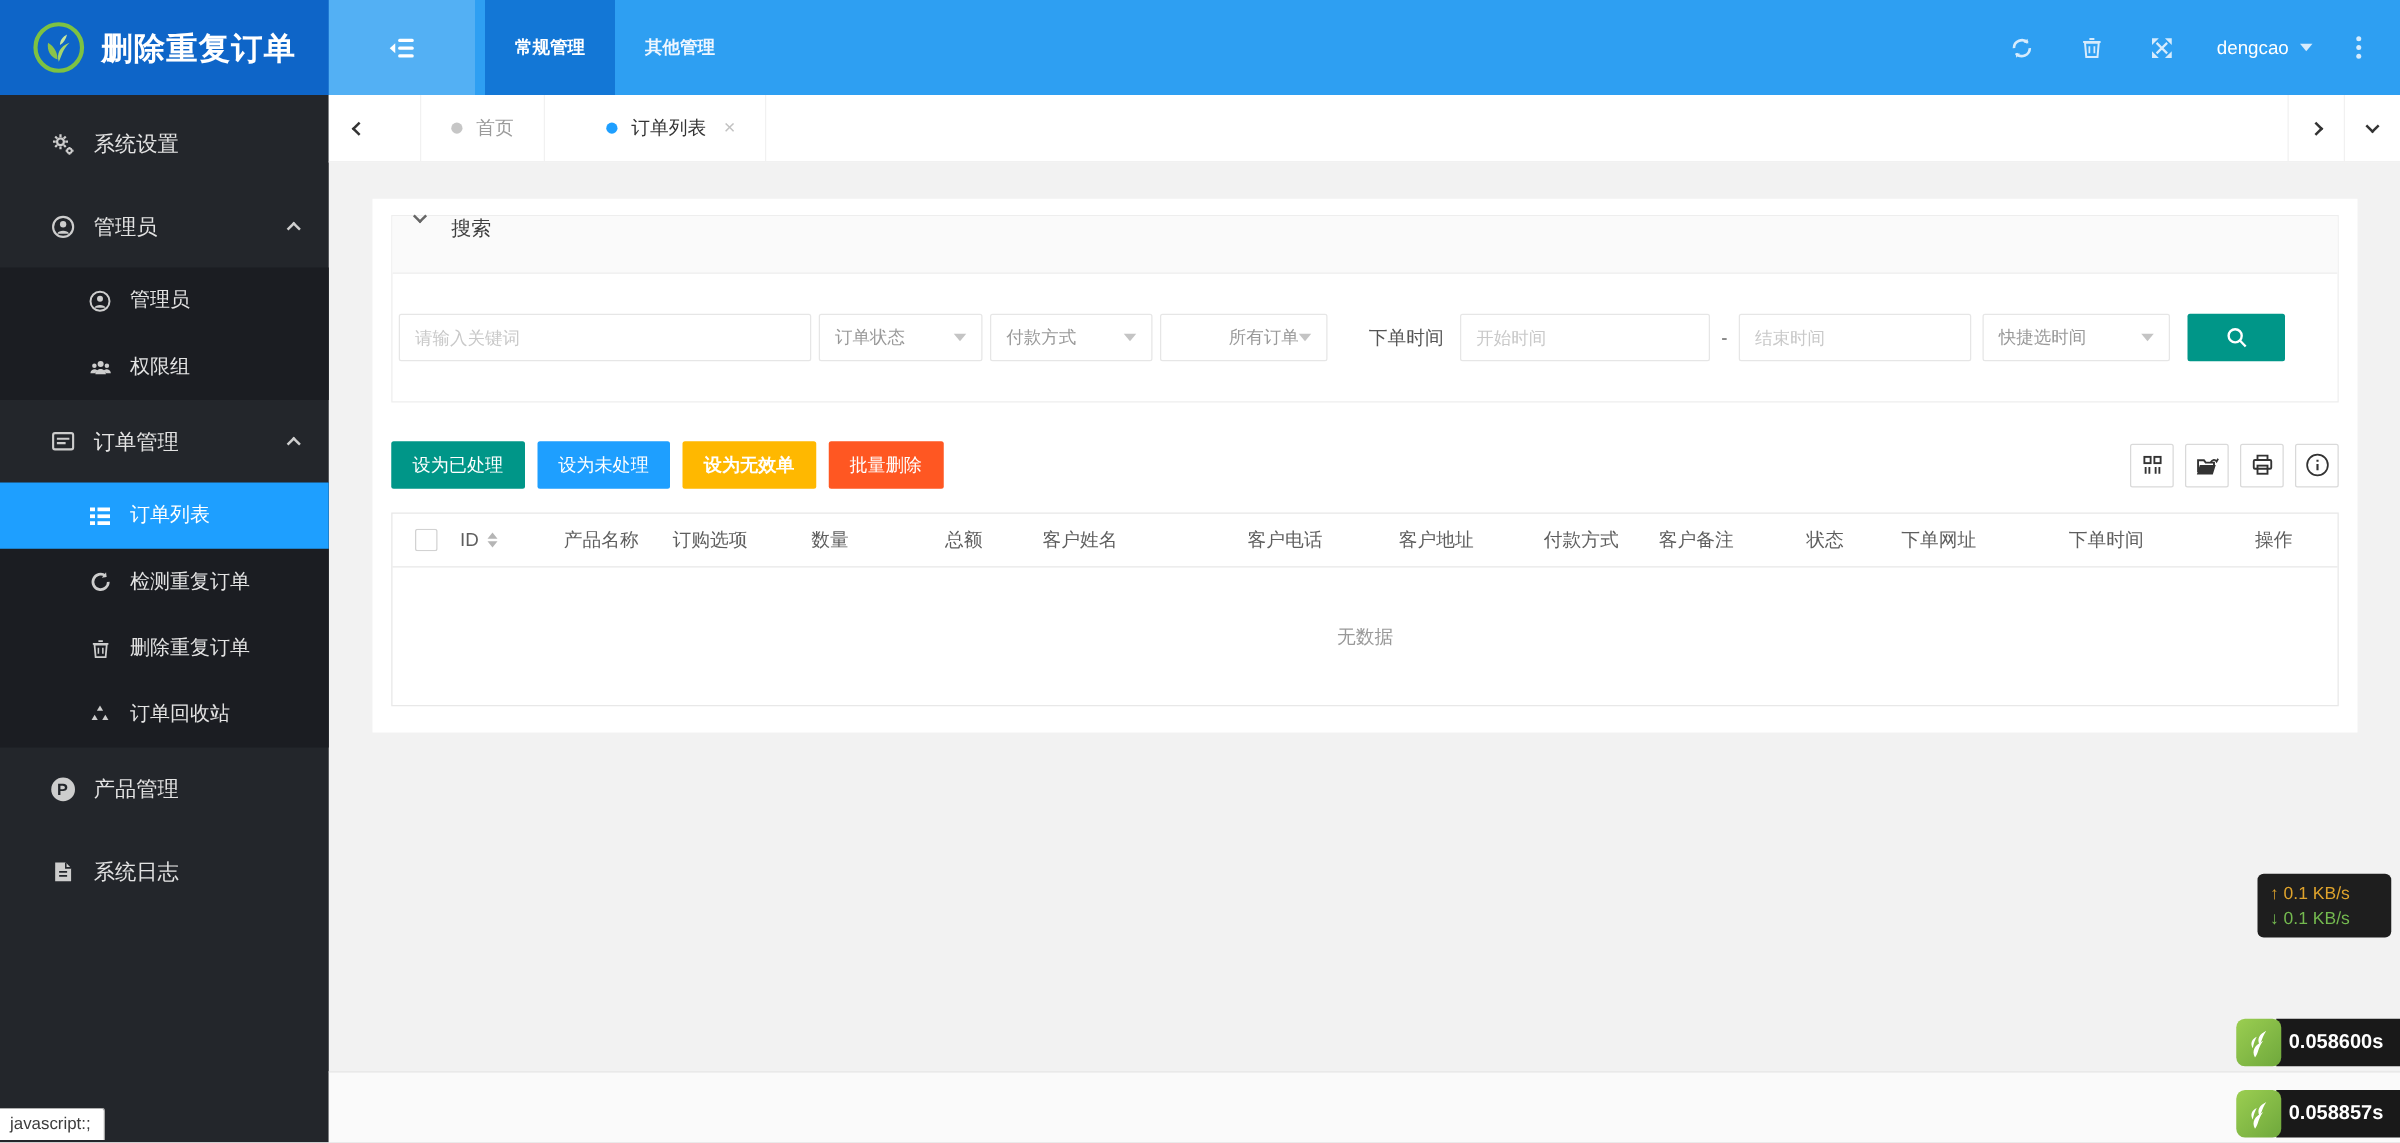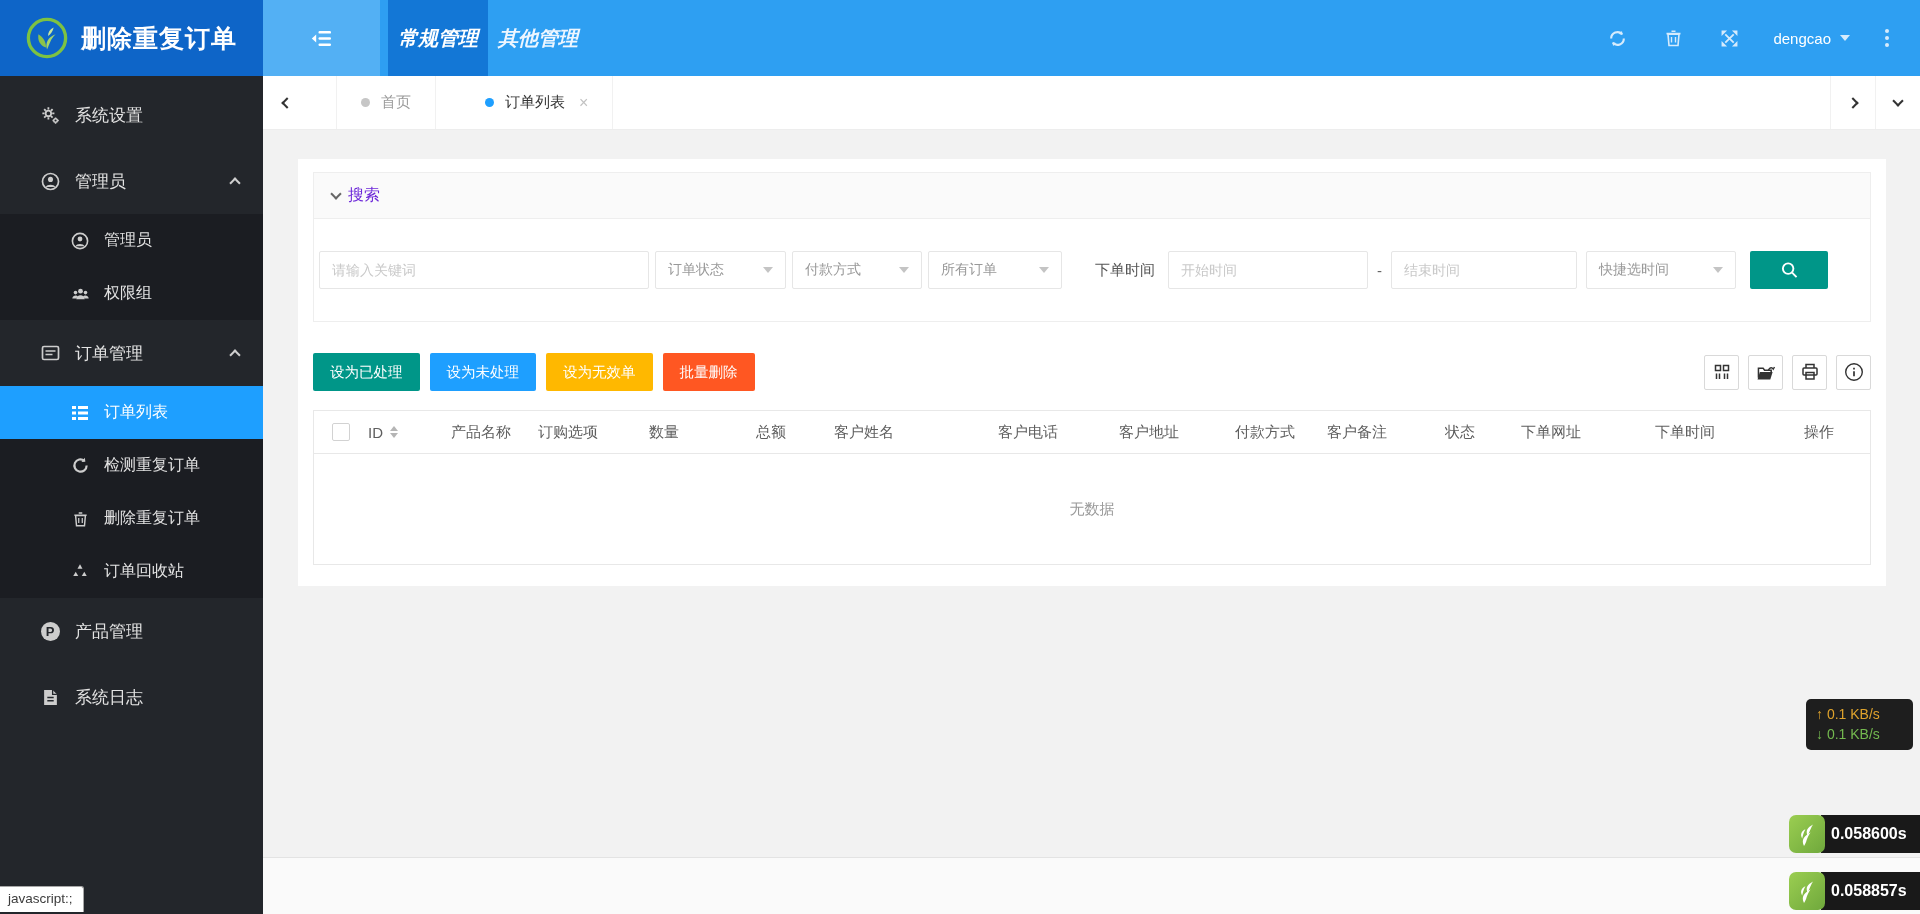--- a/index.html
+++ b/index.html
@@ -8,21 +8,21 @@
     position:relative; width:1920px; height:914px; overflow:hidden;
     background:#f2f2f2;
     font-family:"Liberation Sans","DejaVu Sans",sans-serif;
   }
   
   .header { position:absolute; top:0; left:0; width:1920px; height:76px; background:#2E9FF2; display:flex; }
   .logo { width:263px; height:76px; background:#0E65C8; display:flex; align-items:center; justify-content:center; gap:13px; flex:none; }
   .logo-title { color:#fff; font-size:25px; font-weight:bold; letter-spacing:1px; }
   .nav { display:flex; align-items:stretch; flex:1; }
   .nav-toggle { width:117px; background:rgba(255,255,255,.18); color:#fff; display:flex; align-items:center; justify-content:center; margin-right:8px; cursor:pointer; }
-  .nav-item { padding:0 10px; display:flex; align-items:center; color:#eef6ff; font-size:20px; font-weight:bold; cursor:pointer;font-style:italic; }
+  .nav-item { padding:0 24px; display:flex; align-items:center; color:#eef6ff; font-size:14px; font-weight:bold; cursor:pointer; }
   .nav-item.active { background:#1377D6; color:#fff; }
   .header-right { margin-left:auto; display:flex; align-items:center; color:#D6EBFC; padding-right:12px; }
   .hicon { width:56px; height:76px; display:flex; align-items:center; justify-content:center; cursor:pointer; }
   .user { display:flex; align-items:center; gap:9px; color:#fff; font-size:15px; padding:0 16px; cursor:pointer; height:76px; }
   .caret-down { width:0; height:0; border:5px solid transparent; border-top:6px solid #D6EBFC; margin-top:5px; }
   .kebab { width:4px; height:4px; border-radius:50%; background:#D6EBFC; box-shadow:0 -7px 0 #D6EBFC, 0 7px 0 #D6EBFC; }
   
   .chev { display:inline-block; width:8px; height:8px; border:solid currentColor; border-width:0 0 2px 2px; }
   .chev.down { transform:rotate(-45deg); margin-top:-4px; }
   .chev.up { transform:rotate(135deg); margin-top:4px; }
@@ -46,39 +46,39 @@
   .tab.first { border-left:1px solid #f1f1f1; }
   .dot { width:9px; height:9px; border-radius:50%; background:#c6c6c6; }
   .tab.active { color:#333; }
   .tab.active .dot { background:#1E9FFF; }
   .tab-close { color:#c2c2c2; font-size:16px; margin-left:3px; }
   .tab-right { margin-left:auto; display:flex; }
   .tab-rcell { width:45px; border-left:1px solid #f1f1f1; display:flex; align-items:center; justify-content:center; color:#333; cursor:pointer; }
   
   .card { position:absolute; left:298px; top:159px; width:1588px; height:427px; background:#fff; padding:13px 15px; }
   .panel { border:1px solid #eee; }
-  .panel-head { height:46px; background:#FAFAFA; border-bottom:1px solid #eee; display:flex; align-items:center; gap:8px; padding-left:18px; font-size:16px; color:#6d28d9; cursor:pointer; }
+  .panel-head { height:46px; background:#FAFAFA; border-bottom:1px solid #eee; display:flex; gap:21px; padding-left:18px; font-size:16px; color:#404040; cursor:pointer; }
   .panel-head .chev { color:#666; }
   .panel-body { padding:32px 0 32px 5px; display:flex; align-items:center; }
   .inp { height:38px; border:1px solid #e6e6e6; border-radius:2px; padding:0 12px; font-size:14px; color:#666; background:#fff; outline:none; }
   .inp::placeholder { color:#c9c9c9; }
   .keyword { width:330px; margin-right:6px; }
   .select { height:38px; border:1px solid #e6e6e6; border-radius:2px; background:#fff; display:flex; align-items:center; justify-content:space-between; padding:0 12px; font-size:14px; color:#999; margin-right:6px; cursor:pointer; }
   .sel-caret { width:0; height:0; border:5px solid transparent; border-top:6px solid #c4c4c4; margin-top:5px; }
-  .sel-status { width:131px;font-family:Liberation Mono, monospace; } .sel-pay { width:130px; } .sel-all { width:134px; }
+  .sel-status { width:131px;font-family:Liberation Mono, monospace; } .sel-pay { width:130px; } .sel-all { width:134px;justify-content:flex-end; }
   .time-label { color:#555; font-size:15px; margin:0 13px 0 27px; }
   .date-start { width:200px; } .date-end { width:186px; }
   .dash { color:#666; margin:0 9px; font-size:15px; }
   .sel-quick { width:150px; margin-left:9px; }
   .search-btn { width:78px; height:38px; background:#009688; border:none; border-radius:2px; display:flex; align-items:center; justify-content:center; margin-left:8px; cursor:pointer; }
   
   .actions { margin-top:31px; display:flex; align-items:center; }
   .abtn { height:38px; padding:0 17px; border:none; border-radius:2px; color:#fff; font-size:14.5px; display:flex; align-items:center; margin-right:10px; cursor:pointer; font-family:inherit; }
   .abtn.teal { background:#009688; } .abtn.blue { background:#1E9FFF; }
-  .abtn.orange { background:#FFB800; } .abtn.red { background:#FF5722; }
+  .abtn.orange { background:#FFB800;font-weight:bold; } .abtn.red { background:#FF5722; }
   .tool-icons { margin-left:auto; display:flex; gap:9px; }
   .ticon { width:35px; height:35px; border:1px solid #d9d9d9; border-radius:2px; background:#fff; display:flex; align-items:center; justify-content:center; color:#333; cursor:pointer; }
   
   .table { margin-top:19px; border:1px solid #e8e8e8; }
   .thead { display:flex; align-items:center; height:43px; border-bottom:1px solid #e8e8e8; font-size:15px; color:#5e5e5e; }
   .th { flex:none; white-space:nowrap; overflow:hidden; }
   .th.c0 { width:54px; display:flex; justify-content:center; }
   .c1{width:83px;} .c2{width:87px;} .c3{width:111px;} .c4{width:107px;} .c5{width:78px;}
   .c6{width:164px;} .c7{width:121px;} .c8{width:116px;} .c9{width:92px;} .c10{width:118px;}
   .c11{width:76px;} .c12{width:134px;} .c13{width:149px;} .c14{flex:1;}

